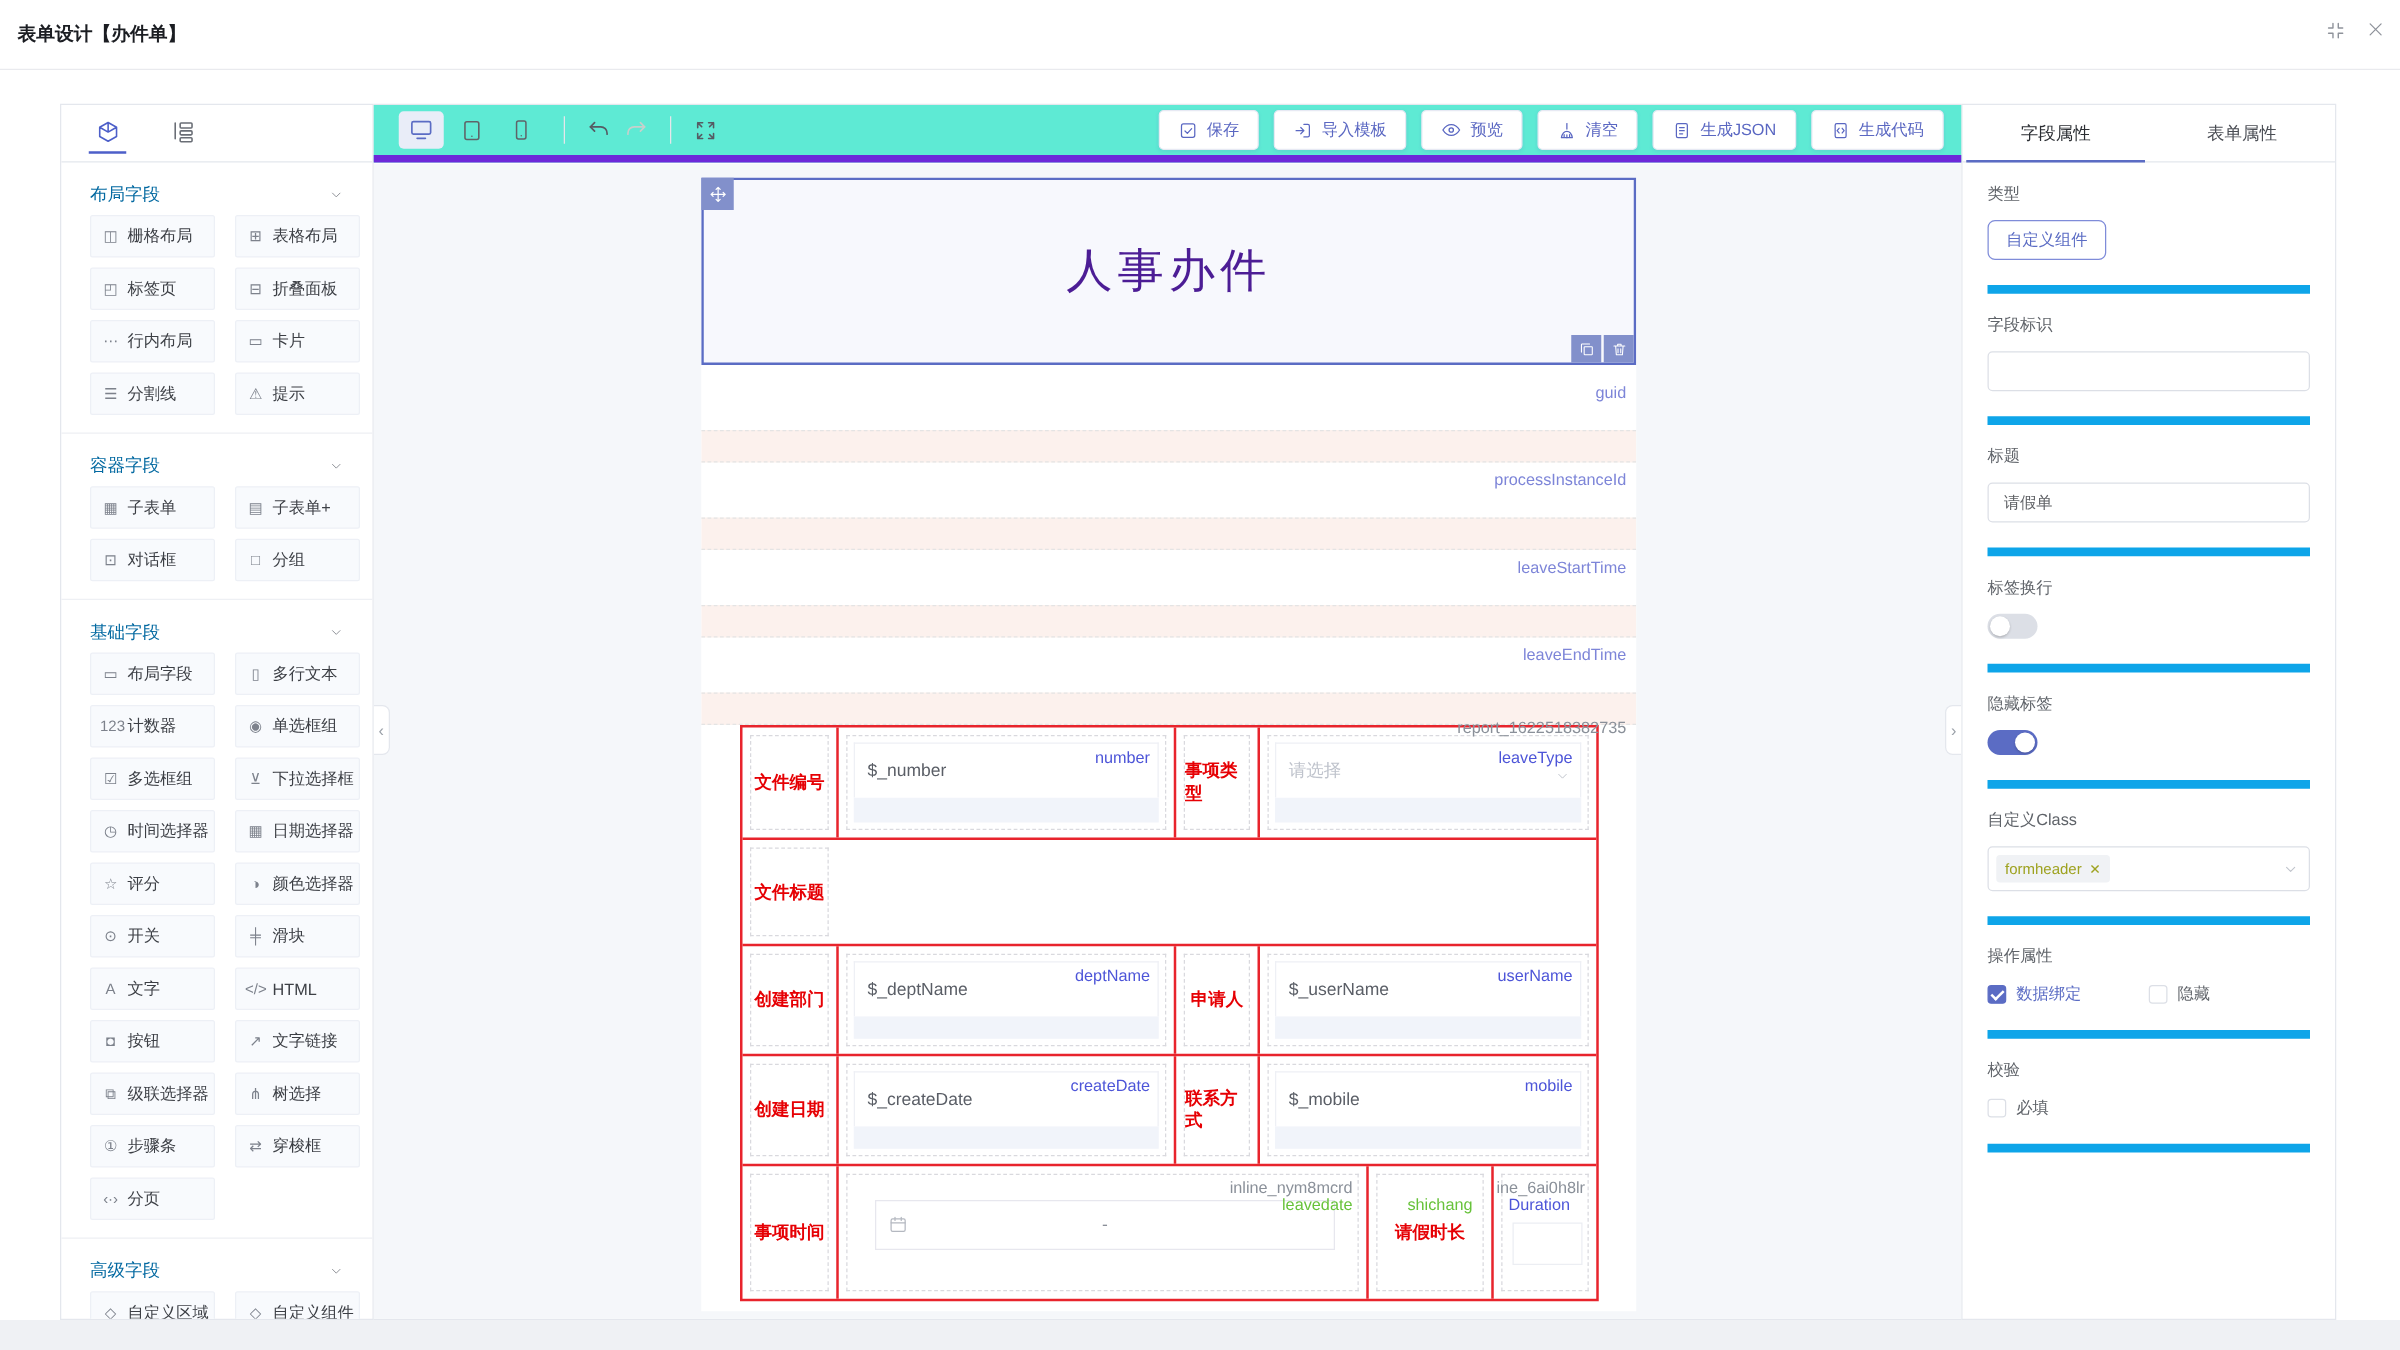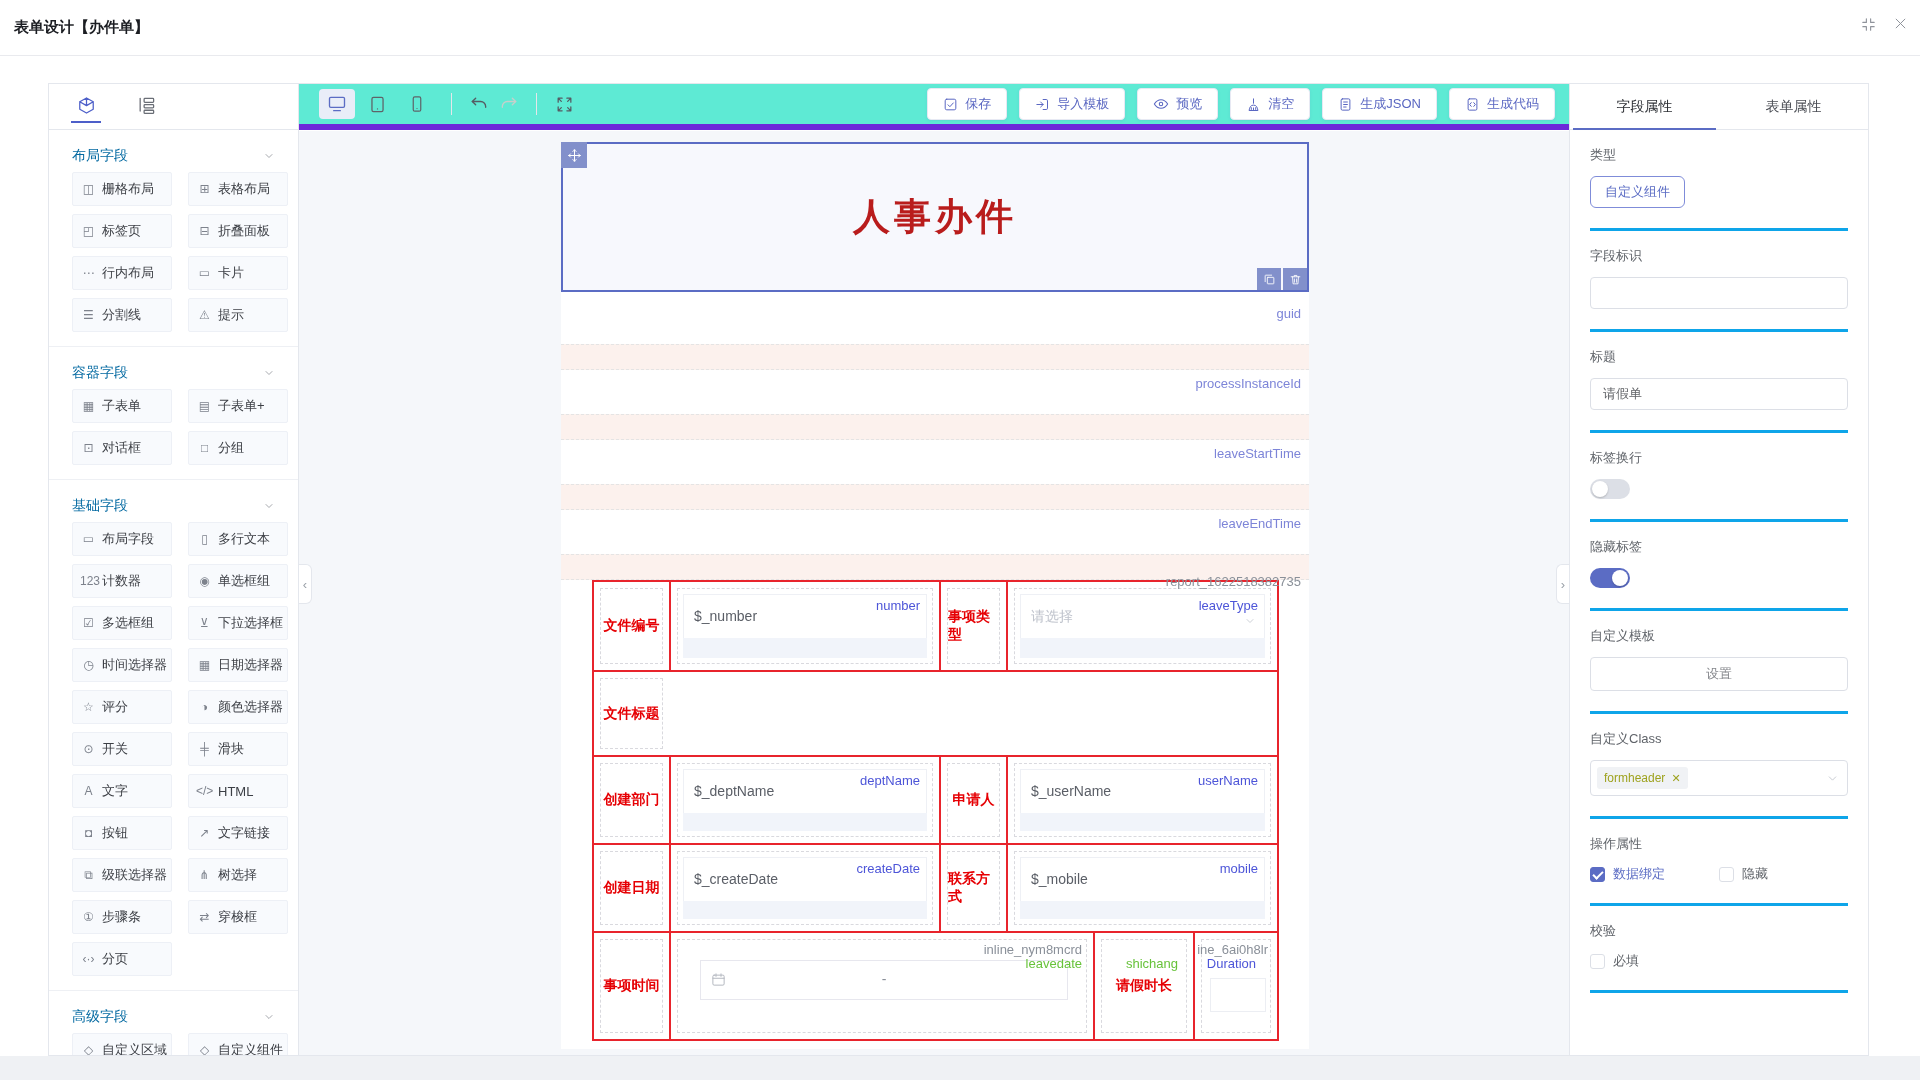--- a/index.html
+++ b/index.html
@@ -43,21 +43,21 @@
 
   .canvas { position:absolute; top:47px; left:0; right:0; bottom:0; background:#f5f7fa; overflow:hidden; }
   .side-handle { position:absolute; top:433px; width:13px; height:40px; background:#fff; border:1px solid #e4e7ed; color:#9aa0a8; display:flex; align-items:center; justify-content:center; font-size:13px; cursor:pointer; z-index:5; }
   .side-handle.l { left:0; border-left:none; border-radius:0 6px 6px 0; }
   .side-handle.r { right:0; border-right:none; border-radius:6px 0 0 6px; }
 
   .sheet { position:absolute; left:262px; top:11px; width:748px; height:907px; background:#fff; overflow:hidden; }
 
   
   .title-comp { position:relative; height:150px; border:2px solid #5b6cc4; background:#f7f8fd; display:flex; align-items:center; justify-content:center; cursor:pointer; }
-  .title-comp .big { font-size:37px; color:#b91c1c; letter-spacing:4px;font-weight:bold; }
+  .title-comp .big { font-size:37px; color:#4c1d95; letter-spacing:4px; }
   .drag-handle { position:absolute; top:-2px; left:-2px; width:26px; height:26px; background:#8290cb; color:#fff; display:flex; align-items:center; justify-content:center; cursor:move; }
   .comp-actions { position:absolute; right:0; bottom:0; display:flex; gap:2px; }
   .comp-actions .cbtn { width:24px; height:22px; background:#8290cb; color:#fff; display:flex; align-items:center; justify-content:center; cursor:pointer; }
 
   
   .hidden-rows { margin-top:8px; }
   .hrow-white { height:44px; position:relative; cursor:pointer; }
   .hrow-white .hlabel { position:absolute; top:6px; right:8px; color:#7d85d8; font-size:13px; }
   .hrow-pink { height:26px; background:#fcf1ed; border-top:1px dashed #e4e4e4; border-bottom:1px dashed #e4e4e4; cursor:pointer; }
 
@@ -96,21 +96,21 @@
   .dur-name { position:absolute; top:16px; right:14px; color:#4d55d8; font-size:13px; }
   .dur-box { position:absolute; left:8px; top:38px; width:56px; height:34px; background:#fff; border:1px solid #eceef3; }
 
   
   .props { width:300px; border:1px solid #e4e7ed; background:#fff; flex:none; overflow:hidden; }
   .props-tabs { display:flex; height:46px; border-bottom:1px solid #e4e7ed; }
   .ptab { flex:1; display:flex; align-items:center; justify-content:center; font-size:14px; color:#4a4d54; cursor:pointer; position:relative; }
   .ptab.active { color:#2b2e33; }
   .ptab.active::after { content:""; position:absolute; left:3px; right:3px; bottom:-1px; height:2px; background:#5b6cc4; }
   .props-body { padding:0 20px; }
-  .pgroup { padding:16px 0 20px; border-bottom:3px solid #0ea5e9; }
+  .pgroup { padding:16px 0 20px; border-bottom:7px solid #0ea5e9; }
   .plabel { font-size:13px; color:#5f6369; margin-bottom:12px; }
   .type-tag { display:inline-block; padding:6px 14px; border:1px solid #7f8cd9; border-radius:6px; color:#5b6cc4; font-size:13px; background:#fff; cursor:pointer; }
   .pinput { width:100%; height:32px; border:1px solid #dcdfe6; border-radius:4px; padding:0 12px; font-size:13px; color:#606266; outline:none; background:#fff; }
   .switch { width:40px; height:20px; border-radius:10px; background:#dcdfe6; position:relative; cursor:pointer; }
   .switch::after { content:""; position:absolute; top:2px; left:2px; width:16px; height:16px; border-radius:50%; background:#fff; box-shadow:0 1px 2px rgba(0,0,0,.2); }
   .switch.on { background:#5b6cc4; }
   .switch.on::after { left:22px; }
   .wide-btn { width:100%; height:34px; border:1px solid #dcdfe6; border-radius:4px; background:#fff; color:#85878c; font-size:13px; text-align:center; line-height:32px; cursor:pointer; }
   .class-select { height:36px; border:1px solid #dcdfe6; border-radius:4px; display:flex; align-items:center; padding:0 28px 0 6px; position:relative; cursor:pointer; }
   .class-tag { background:#f0f2f5; border-radius:3px; padding:4px 7px; font-size:12px; color:#9ea21f; display:flex; align-items:center; gap:6px; }
@@ -716,24 +716,20 @@
       <div class="pgroup">
         <div class="plabel">标签换行</div>
         <div class="switch"></div>
       </div>
 
       <div class="pgroup">
         <div class="plabel">隐藏标签</div>
         <div class="switch on"></div>
       </div>
 
-      <div class="pgroup">
-        <div class="plabel">自定义模板</div>
-        <button class="wide-btn">设置</button>
-      </div>
 
       <div class="pgroup">
         <div class="plabel">自定义Class</div>
         <div class="class-select">
           <span class="class-tag">
             <span>formheader</span>
             <span class="x">✕</span>
           </span>
           <span class="sel-chev ic">
               <svg width="13" height="13" viewBox="0 0 24 24">

